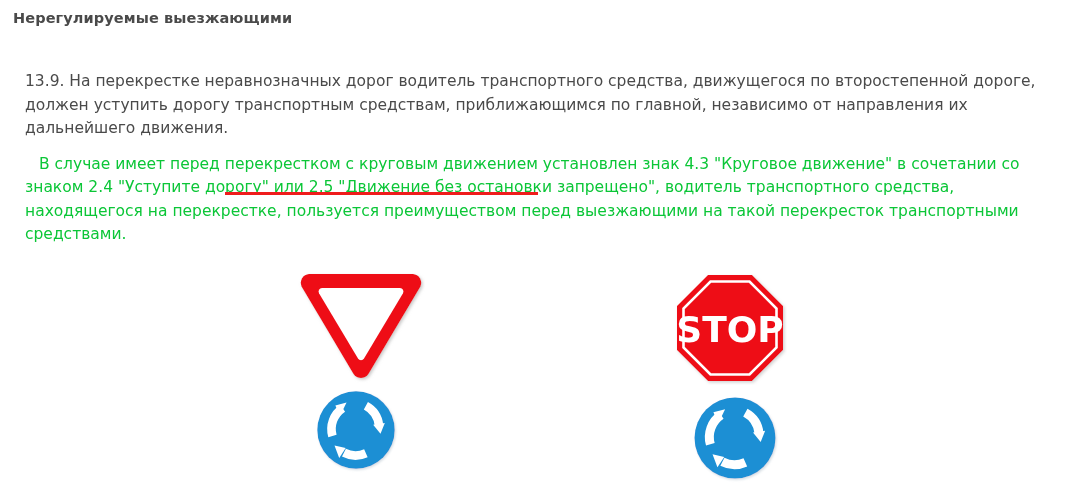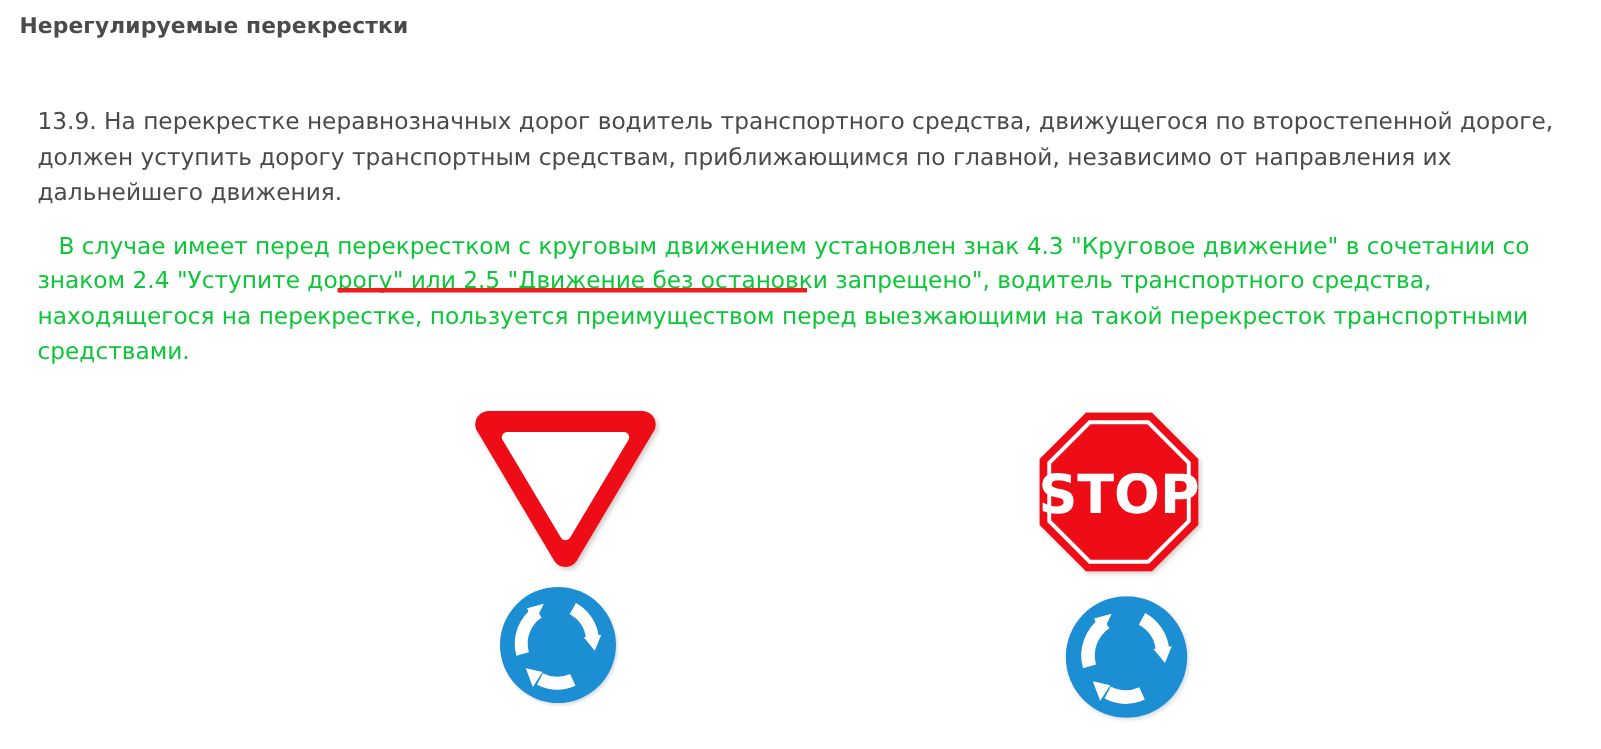--- a/index.html
+++ b/index.html
@@ -58,21 +58,21 @@
     position: relative;
     display: inline;
     box-shadow: inset 0 -2px 0 0 transparent;
     border-bottom: 3px solid #ef1c1c;
     padding-bottom: 19px;
   }
 
   
   .signs-area {
     position: absolute;
-    left: 16px;
+    left: 0;
     top: 250px;
     width: 1051px;
     height: 249px;
   }
   .sign-group {
     position: absolute;
     top: 0;
     width: 210px;
     height: 249px;
   }
@@ -98,21 +98,21 @@
   .round-left  { position:absolute; left: 38px;  top: 0px; }
   .round-right { position:absolute; left: 40px;  top: 7px; }
 
   svg { display: block; }
 </style>
 </head>
 <body>
 
 <div class="page">
 
-  <div class="page-title">Нерегулируемые перекрестки</div>
+  <div class="page-title">Нерегулируемые выезжающими</div>
 
   <div class="body-text">
 
     <p class="para">
       <span>13.9. На перекрестке неравнозначных дорог водитель транспортного средства, движущегося по второстепенной дороге, должен уступить дорогу транспортным средствам, приближающимся по главной, независимо от направления их дальнейшего движения.</span>
     </p>
 
 
     <p class="para para-green">
       <span>В случае имеет перед </span><span class="underline-red">перекрестком с круговым движением</span><span> установлен знак 4.3 "Круговое движение" в сочетании со знаком 2.4 "Уступите дорогу" или 2.5 "Движение без остановки запрещено", водитель транспортного средства, находящегося на перекрестке, пользуется преимуществом перед выезжающими на такой перекресток транспортными средствами.</span>

